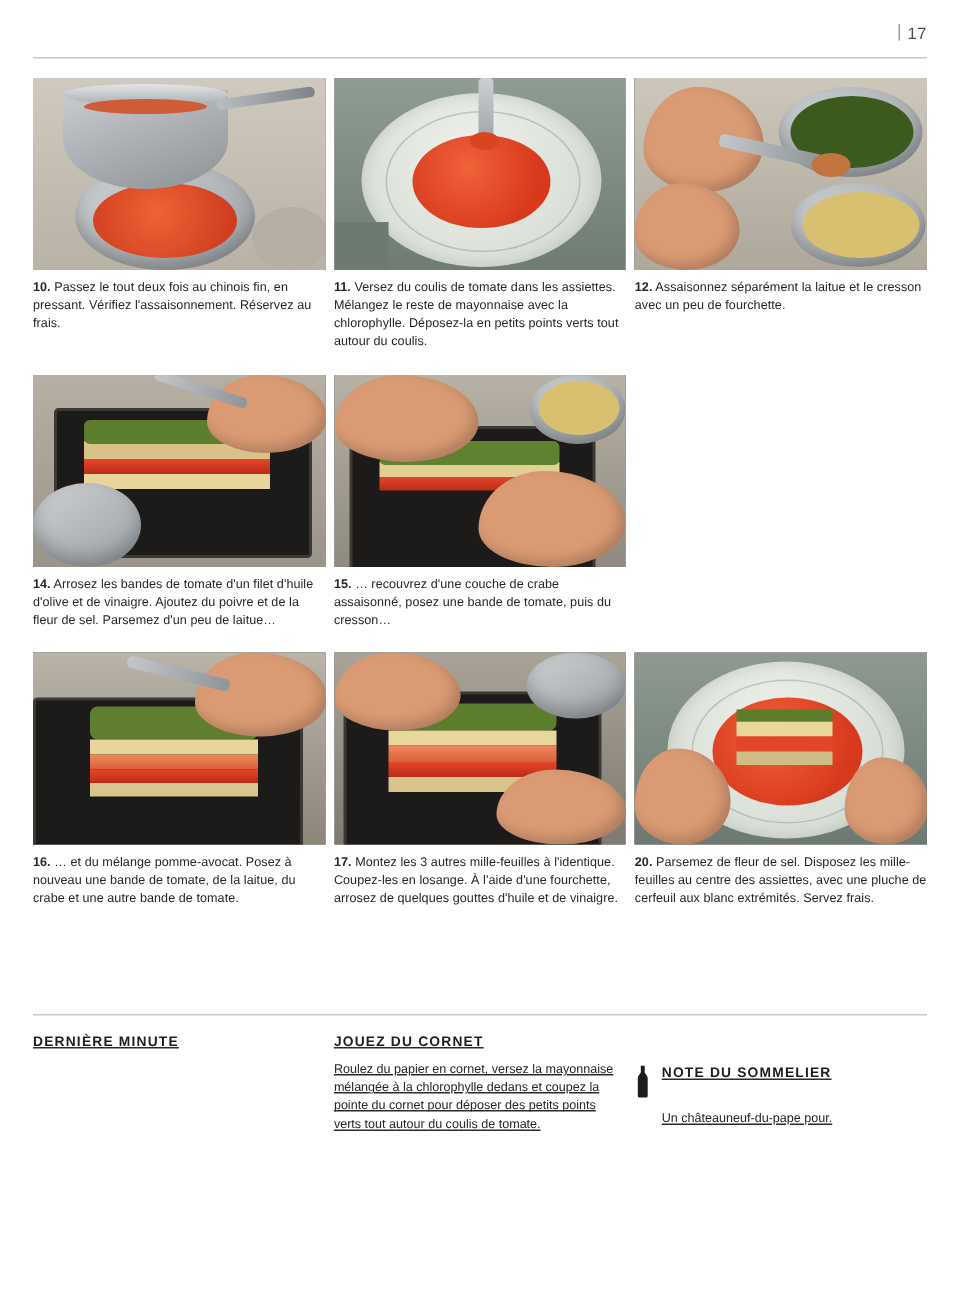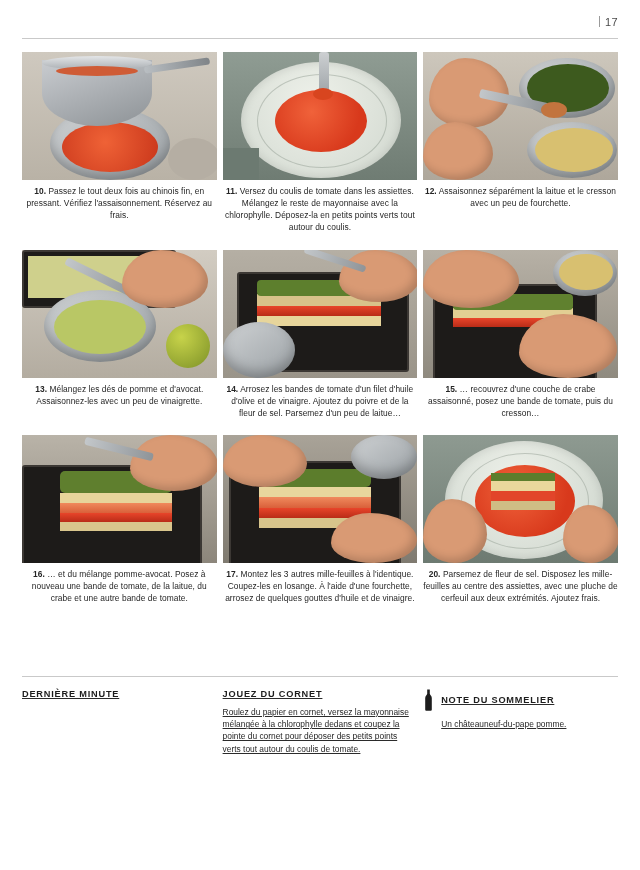--- a/index.html
+++ b/index.html
@@ -53,21 +53,20 @@
   .content {
     position: absolute;
     left: 22px;
     top: 52px;
     width: 596px;
   }
   .step-row {
     display: flex;
     gap: 6px;
     margin-bottom: 10px;
-    text-align: center;
   }
   .step {
     width: 194.6px;
     display: flex;
     flex-direction: column;
   }
   .photo {
     width: 100%;
     height: 128px;
     position: relative;
@@ -115,23 +114,23 @@
     text-transform: uppercase;
   }
   .bcol p {
     margin: 0;
     font-size: 8.4px;
     line-height: 1.45;
     color: #262626;
   }
   .som-head {
     display: flex;
-    align-items: center;
     gap: 7px;
     margin-bottom: 7px;
+    margin-top: 21px;
   }
   .som-head h4 { margin: 0; }
   .bottle {
     width: 11px;
     height: 22px;
     position: relative;
     flex: 0 0 auto;
   }
   .som-body {
     padding-left: 18px;
@@ -259,33 +258,20 @@
           <div class="ph" style="left:118px;top:50px;width:26px;height:16px;background:#c2743e;border-radius:50%;"></div>
           <div class="hand" style="left:0px;top:70px;width:70px;height:58px;"></div>
         </div>
         <div class="caption"><b>12.</b> <span>Assaisonnez séparément la laitue et le cresson avec un peu de fourchette.</span></div>
       </div>
 
     </div>
 
     <div class="step-row" style="margin-top:16px;">
 
-      <div class="step">
-        <div class="photo">
-          <div class="ph" style="position:absolute;inset:0;background:linear-gradient(180deg,#d2ccc2,#b3aca0)"></div>
-          <div class="tray" style="left:0px;top:0px;width:150px;height:54px;"></div>
-          <div class="ph" style="left:6px;top:6px;width:138px;height:42px;background:#cfd08c;"></div>
-          <div class="bowl" style="left:22px;top:40px;width:112px;height:72px;"></div>
-          <div class="ph" style="left:32px;top:50px;width:92px;height:54px;border-radius:50%;background:#b9c765;"></div>
-          <div class="spoon" style="left:40px;top:24px;width:78px;height:8px;transform:rotate(26deg);"></div>
-          <div class="apple" style="left:144px;top:74px;width:44px;height:44px;"></div>
-          <div class="hand" style="left:100px;top:0px;width:86px;height:58px;"></div>
-        </div>
-        <div class="caption"><b>13.</b> <span>Mélangez les dés de pomme et d'avocat. Assaisonnez-les avec un peu de vinaigrette.</span></div>
-      </div>
 
       <div class="step">
         <div class="photo">
           <div class="ph" style="position:absolute;inset:0;background:linear-gradient(180deg,#b5afa4,#9a9489)"></div>
           <div class="tray" style="left:14px;top:22px;width:168px;height:96px;"></div>
           <div class="ph" style="left:34px;top:44px;width:124px;height:12px;background:#d8c28a;"></div>
           <div class="tomato-strip" style="left:34px;top:56px;width:124px;height:10px;"></div>
           <div class="herb" style="left:34px;top:30px;width:124px;height:16px;background:#5d7f2d;border-radius:4px;"></div>
           <div class="ph" style="left:34px;top:66px;width:124px;height:10px;background:#e7d59b;"></div>
           <div class="bowl" style="left:0px;top:72px;width:72px;height:56px;"></div>
@@ -351,21 +337,21 @@
           <div class="plate" style="left:22px;top:6px;width:158px;height:118px;background:radial-gradient(circle at 45% 35%,#eef1ea,#ccd4cb);"></div>
           <div class="plate-ring" style="left:38px;top:18px;width:126px;height:94px;"></div>
           <div class="coulis" style="left:52px;top:30px;width:100px;height:72px;"></div>
           <div class="ph" style="left:68px;top:46px;width:64px;height:10px;background:#e9d79c;"></div>
           <div class="ph" style="left:68px;top:56px;width:64px;height:10px;background:#e2452a;"></div>
           <div class="ph" style="left:68px;top:66px;width:64px;height:9px;background:#cfbd85;"></div>
           <div class="ph" style="left:68px;top:38px;width:64px;height:8px;background:#5c7d2c;"></div>
           <div class="hand" style="left:0px;top:64px;width:64px;height:64px;"></div>
           <div class="hand" style="left:140px;top:70px;width:56px;height:58px;"></div>
         </div>
-        <div class="caption"><b>20.</b> <span>Parsemez de fleur de sel. Disposez les mille-feuilles au centre des assiettes, avec une pluche de cerfeuil aux deux extrémités. Ajoutez frais.</span></div>
+        <div class="caption"><b>20.</b> <span>Parsemez de fleur de sel. Disposez les mille-feuilles au centre des assiettes, avec une pluche de cerfeuil aux blanc extrémités. Servez frais.</span></div>
       </div>
 
     </div>
 
   </div>
 
   <div class="bottom">
     <div class="bottom-rule"></div>
     <div class="bottom-cols">
 
@@ -381,20 +367,20 @@
       <div class="bcol">
         <div class="som-head">
           <span class="bottle">
             <svg width="11" height="22" viewBox="0 0 11 22" aria-hidden="true">
               <path d="M4.2 0.5 h2.6 v4.2 c0 1.2 2 2.1 2 4.3 v11.5 c0 0.9 -0.5 1.2 -1.3 1.2 h-4 c-0.8 0 -1.3 -0.3 -1.3 -1.2 v-11.5 c0 -2.2 2 -3.1 2 -4.3 z" fill="#1d1d1d"></path>
             </svg>
           </span>
           <h4>NOTE DU SOMMELIER</h4>
         </div>
         <div class="som-body">
-          <p>Un châteauneuf-du-pape pomme.</p>
+          <p>Un châteauneuf-du-pape pour.</p>
         </div>
       </div>
 
     </div>
   </div>
 
 </div>
 
 </body></html>

